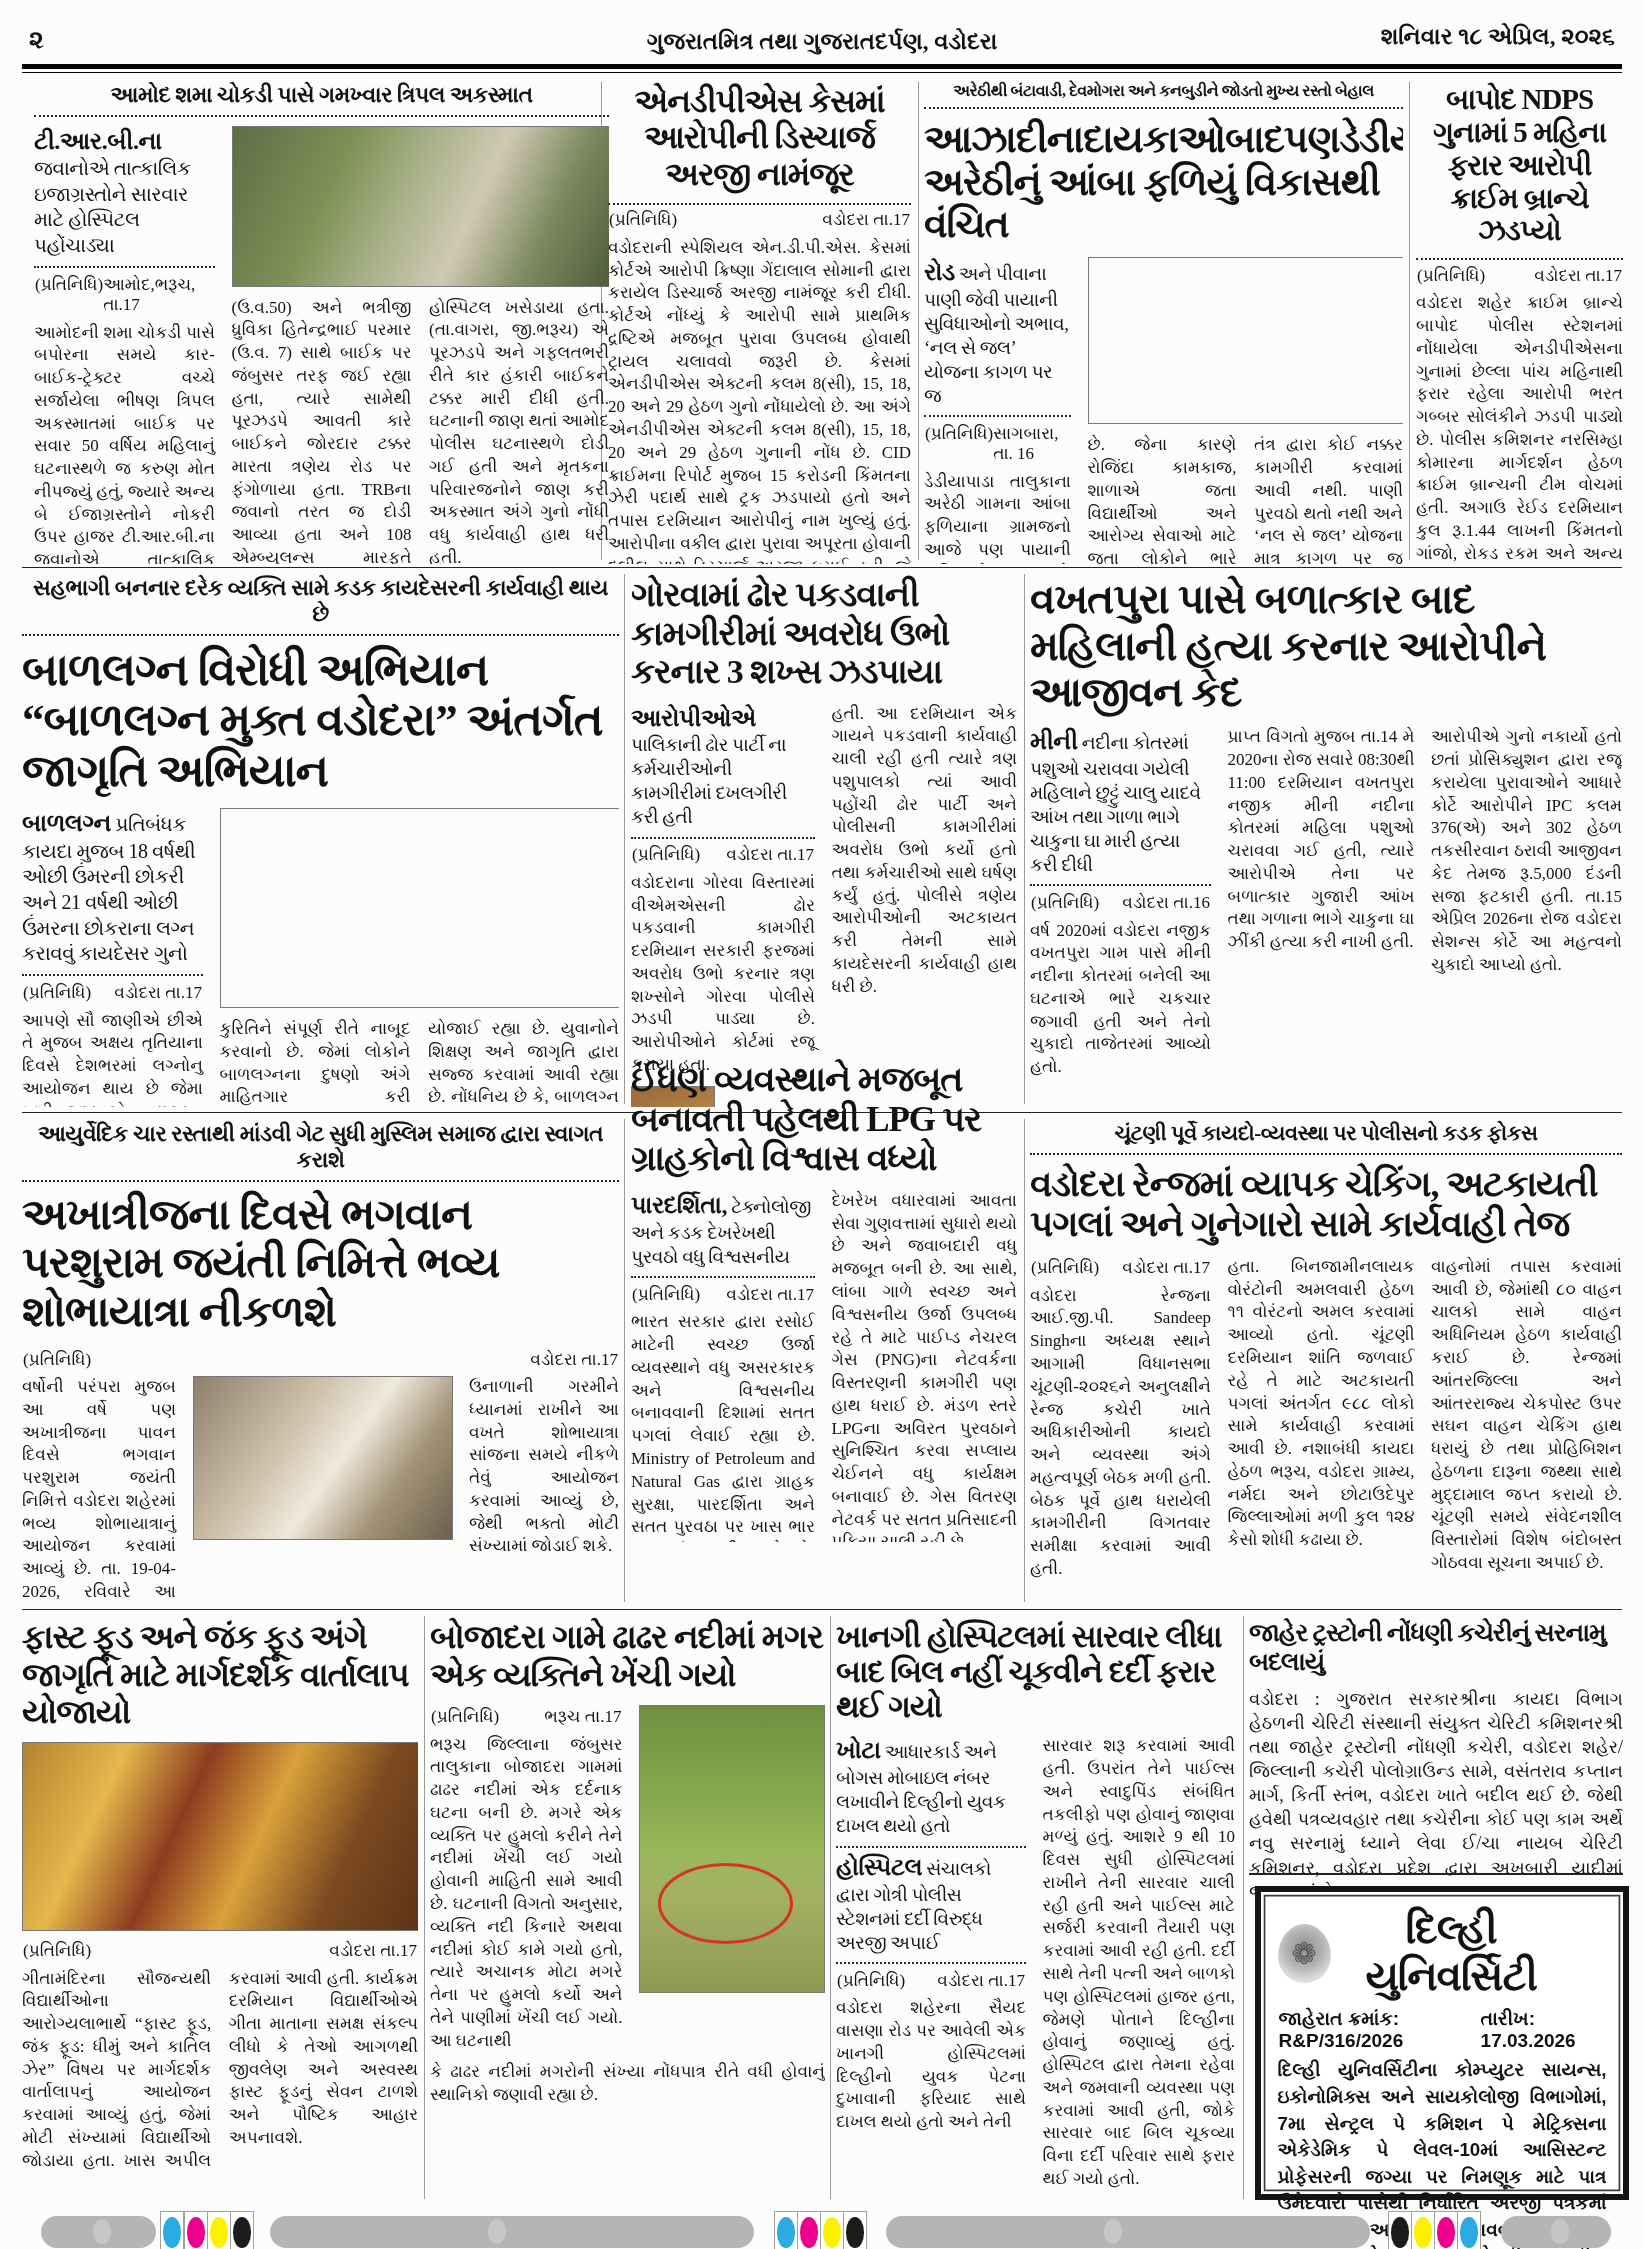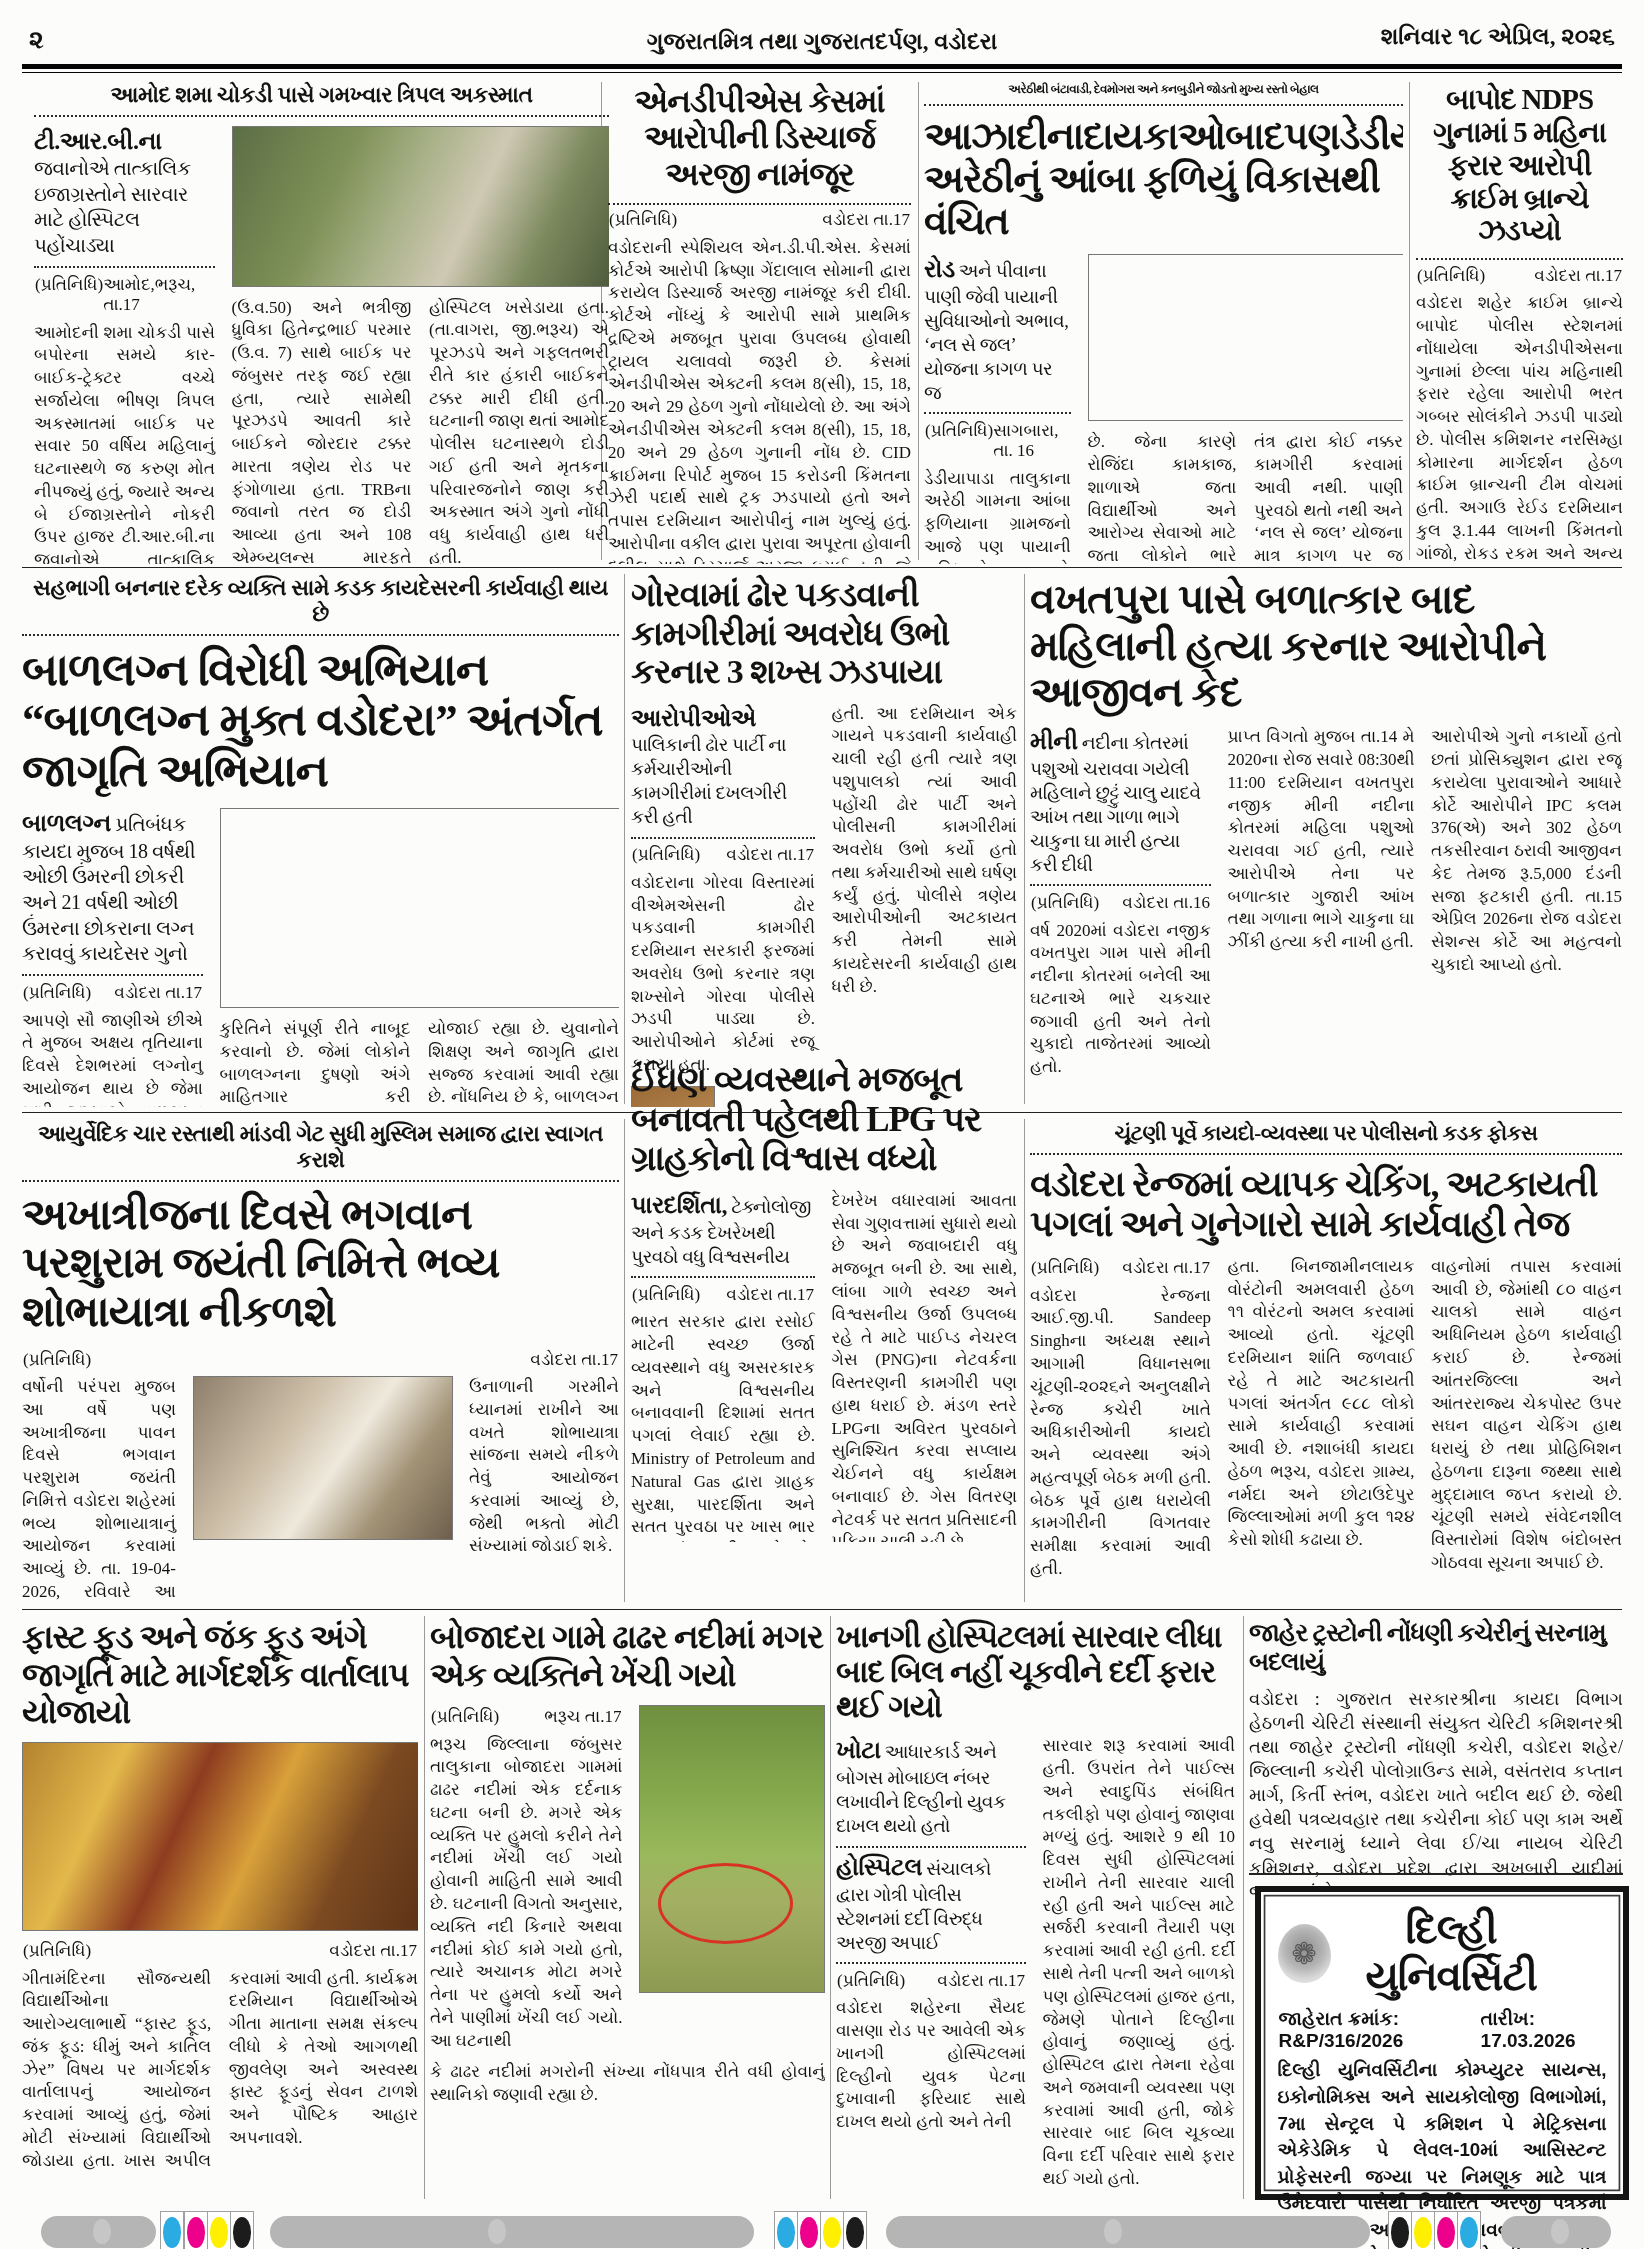--- a/index.html
+++ b/index.html
@@ -110,21 +110,21 @@
   <div class="article" style="left:608px;top:80px;width:303px;height:484px">
     <div class="headline" style="font-size:32px;text-align:center">એનડીપીએસ કેસમાં આરોપીની ડિસ્ચાર્જ અરજી નામંજૂર</div>
     <div class="byline" style="border-top:2.2px dotted #2a2a2a;padding-top:5.5px">
       <span>(પ્રતિનિધિ)</span>
       <span>વડોદરા તા.17</span>
     </div>
     <div class="btxt">વડોદરાની સ્પેશિયલ એન.ડી.પી.એસ. કેસમાં કોર્ટએ આરોપી ક્રિષ્ણા ગેંદાલાલ સોમાની દ્વારા કરાયેલ ડિસ્ચાર્જ અરજી નામંજૂર કરી દીધી. કોર્ટએ નોંધ્યું કે આરોપી સામે પ્રાથમિક દ્રષ્ટિએ મજબૂત પુરાવા ઉપલબ્ધ હોવાથી ટ્રાયલ ચલાવવો જરૂરી છે. કેસમાં એનડીપીએસ એક્ટની કલમ 8(સી), 15, 18, 20 અને 29 હેઠળ ગુનો નોંધાયેલો છે. આ અંગે એનડીપીએસ એક્ટની કલમ 8(સી), 15, 18, 20 અને 29 હેઠળ ગુનાની નોંધ છે. CID ક્રાઈમના રિપોર્ટ મુજબ 15 કરોડની કિંમતના ઝેરી પદાર્થ સાથે ટ્રક ઝડપાયો હતો અને તપાસ દરમિયાન આરોપીનું નામ ખુલ્યું હતું. આરોપીના વકીલ દ્વારા પુરાવા અપૂરતા હોવાની દલીલ સાથે ડિસ્ચાર્જ અરજી કરાઈ હતી, જે કોર્ટે ફગાવી દઈ ટ્રાયલ આગળ ચલાવવાનો આદેશ કર્યો હતો.</div>
   </div>
 
   <div class="article" style="left:924px;top:80px;width:479px;height:484px">
-    <div class="kicker" style="font-size:12px">અરેઠીથી બંટાવાડી, દેવમોગરા અને કનબુડીને જોડતો મુખ્ય રસ્તો બેહાલ</div>
+    <div class="kicker" style="font-size:16px">અરેઠીથી બંટાવાડી, દેવમોગરા અને કનબુડીને જોડતો મુખ્ય રસ્તો બેહાલ</div>
     <div class="headline" style="font-size:38px">આઝાદીનાદાયકાઓબાદપણડેડીયાપાડાના અરેઠીનું આંબા ફળિયું વિકાસથી વંચિત</div>
     <div class="flexrow">
       <div style="width:147px;flex-shrink:0">
         <div class="lead" style="font-size:18.7px">
           <span class="fw">રોડ</span>
           <span>અને પીવાના પાણી જેવી પાયાની સુવિધાઓનો અભાવ, ‘નલ સે જલ’ યોજના કાગળ પર જ</span>
         </div>
         <div class="byline">
           <span>(પ્રતિનિધિ)</span>
           <span>સાગબારા, તા. 16</span>

